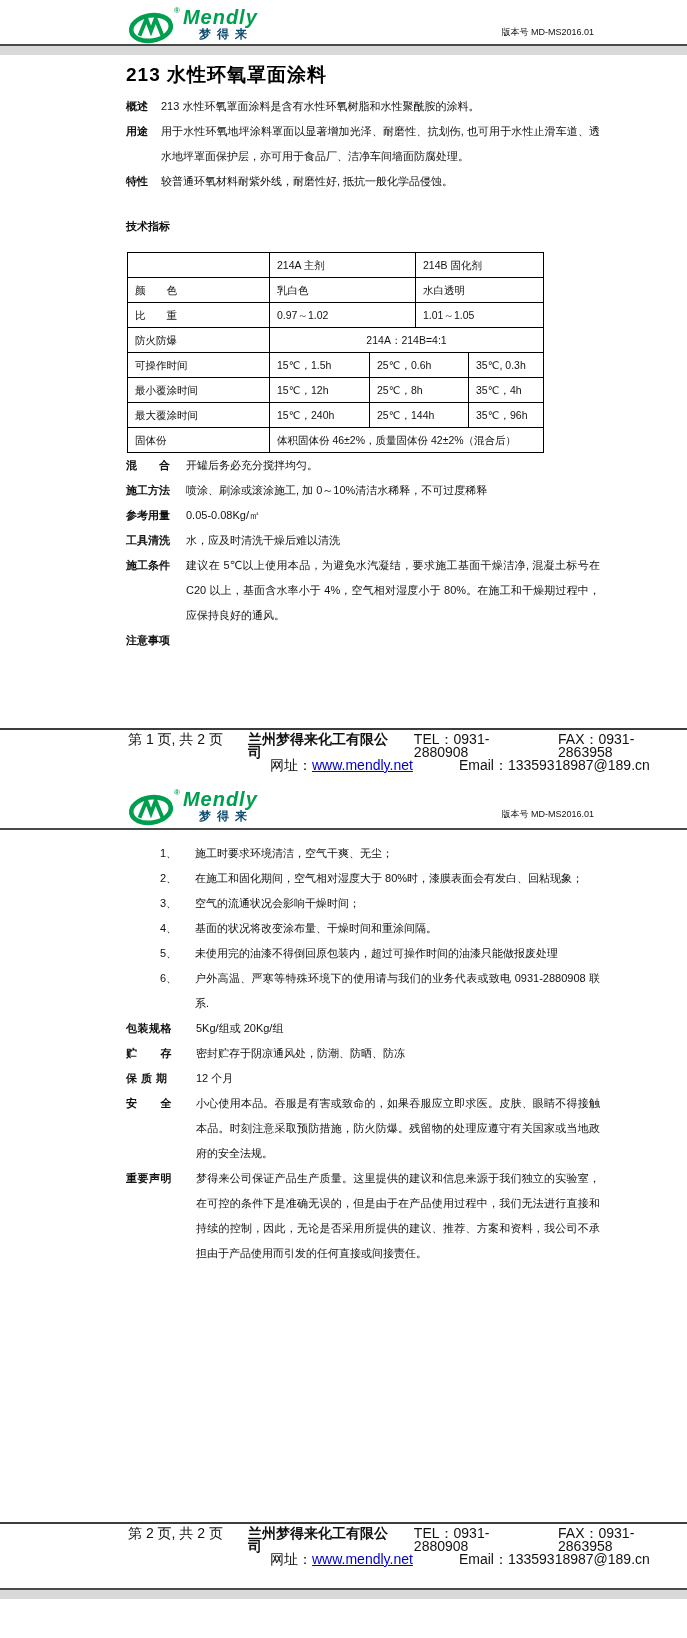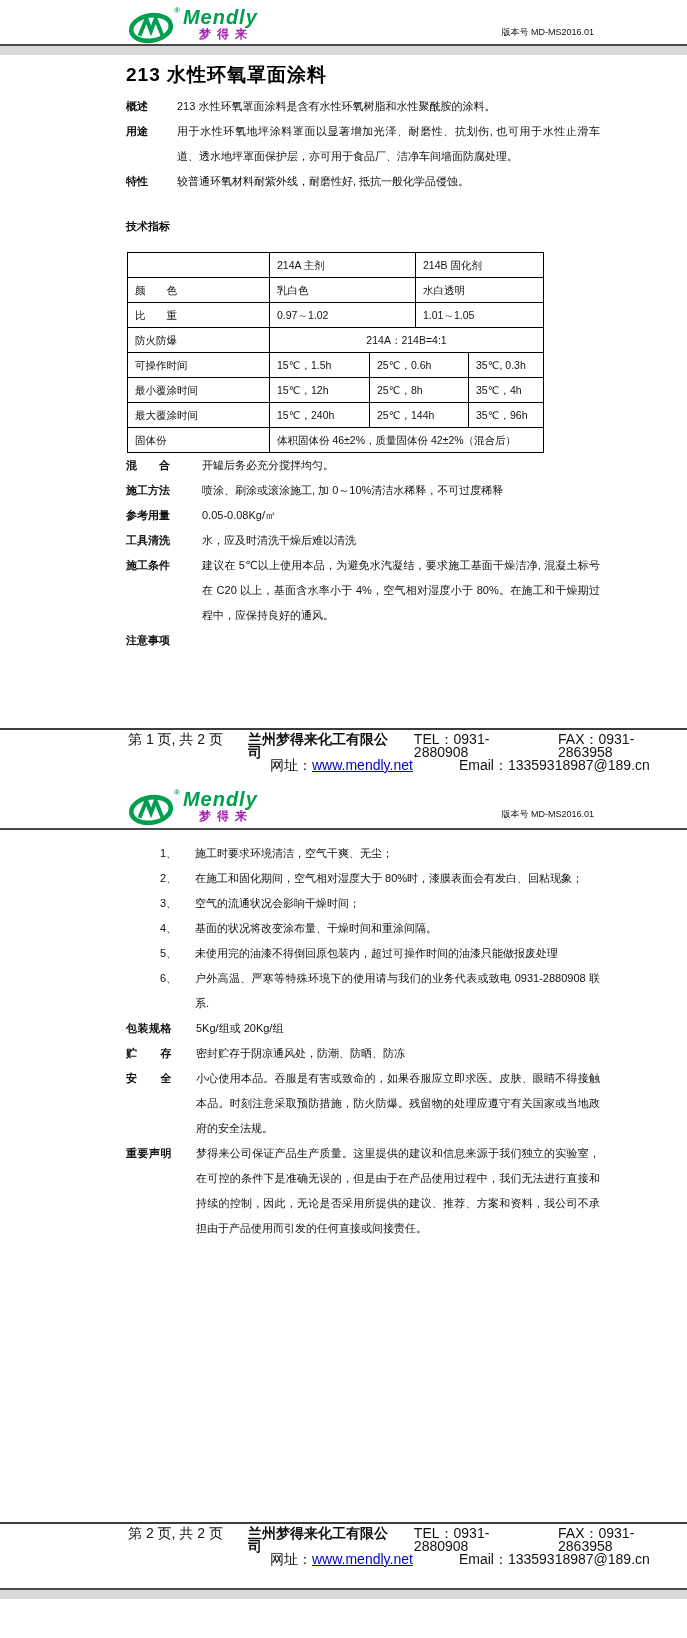--- a/index.html
+++ b/index.html
@@ -12,33 +12,33 @@
   .page2{height:810px;}
 
   
   .header{position:relative;height:36px;padding:8px 0 0 128px;}
   .page2 .header{padding-top:12px;}
   .logo{display:flex;align-items:flex-start;}
   .emblem{flex:0 0 auto;margin-top:2px;}
   .logo-text{margin-left:3px;line-height:1;}
   .reg{color:#009e4f;font-size:8px;vertical-align:top;position:relative;top:-2px;font-weight:bold;}
   .brand-en{color:#009e4f;font-weight:bold;font-style:italic;font-size:20px;letter-spacing:1px;line-height:18px;}
-  .brand-cn{color:#a21caf;font-weight:bold;font-size:12px;letter-spacing:6px;margin:1px 0 0 16px;line-height:14px;}
+  .brand-cn{color:#0c4a6e;font-weight:bold;font-size:12px;letter-spacing:6px;margin:1px 0 0 16px;line-height:14px;}
   .version{position:absolute;right:93px;top:26px;font-size:9px;color:#111;}
   .page2 .version{top:30px;}
 
   
   .band{height:9px;background:#d9d9d9;border-top:2px solid #4a4a4a;}
   .rule{border-top:2px solid #4a4a4a;height:0;margin-top:2px;}
 
   
   .content{padding:0 87px 0 126px;font-size:11px;line-height:25px;}
   .title{margin:7px 0 2px 126px;font-size:19px;font-weight:bold;letter-spacing:1px;color:#000;}
 
-  .lrow{display:flex;gap:16px;}
+  .lrow{display:flex;}
   .lrow .lbl{flex:0 0 35px;font-weight:bold;}
   .lrow .txt{flex:1;text-align:justify;}
   .crow .lbl2{flex:0 0 60px;font-weight:bold;}
   .heading{font-weight:bold;margin-top:20px;}
   .h-construction{margin-top:31px;}
   .h-notes{margin-top:0;}
 
   
   .ttable{width:415px;margin:13px 0 0 1px;border:1px solid #000;font-size:10.5px;}
   .trow{display:flex;}
@@ -253,20 +253,24 @@
 
       <div class="frow">
         <span class="flbl">包装规格</span>
         <span class="ftxt">5Kg/组或 20Kg/组</span>
       </div>
       <div class="frow">
         <span class="flbl">贮　　存</span>
         <span class="ftxt">密封贮存于阴凉通风处，防潮、防晒、防冻</span>
       </div>
       <div class="frow">
+        <span class="flbl">保 质 期</span>
+        <span class="ftxt">12 个月</span>
+      </div>
+      <div class="frow">
         <span class="flbl">安　　全</span>
         <span class="ftxt">小心使用本品。吞服是有害或致命的，如果吞服应立即求医。皮肤、眼睛不得接触本品。时刻注意采取预防措施，防火防爆。残留物的处理应遵守有关国家或当地政府的安全法规。</span>
       </div>
       <div class="frow">
         <span class="flbl">重要声明</span>
         <span class="ftxt">梦得来公司保证产品生产质量。这里提供的建议和信息来源于我们独立的实验室，在可控的条件下是准确无误的，但是由于在产品使用过程中，我们无法进行直接和持续的控制，因此，无论是否采用所提供的建议、推荐、方案和资料，我公司不承担由于产品使用而引发的任何直接或间接责任。</span>
       </div>
     </div>
 
     <div class="footer" style="bottom:22px;">

